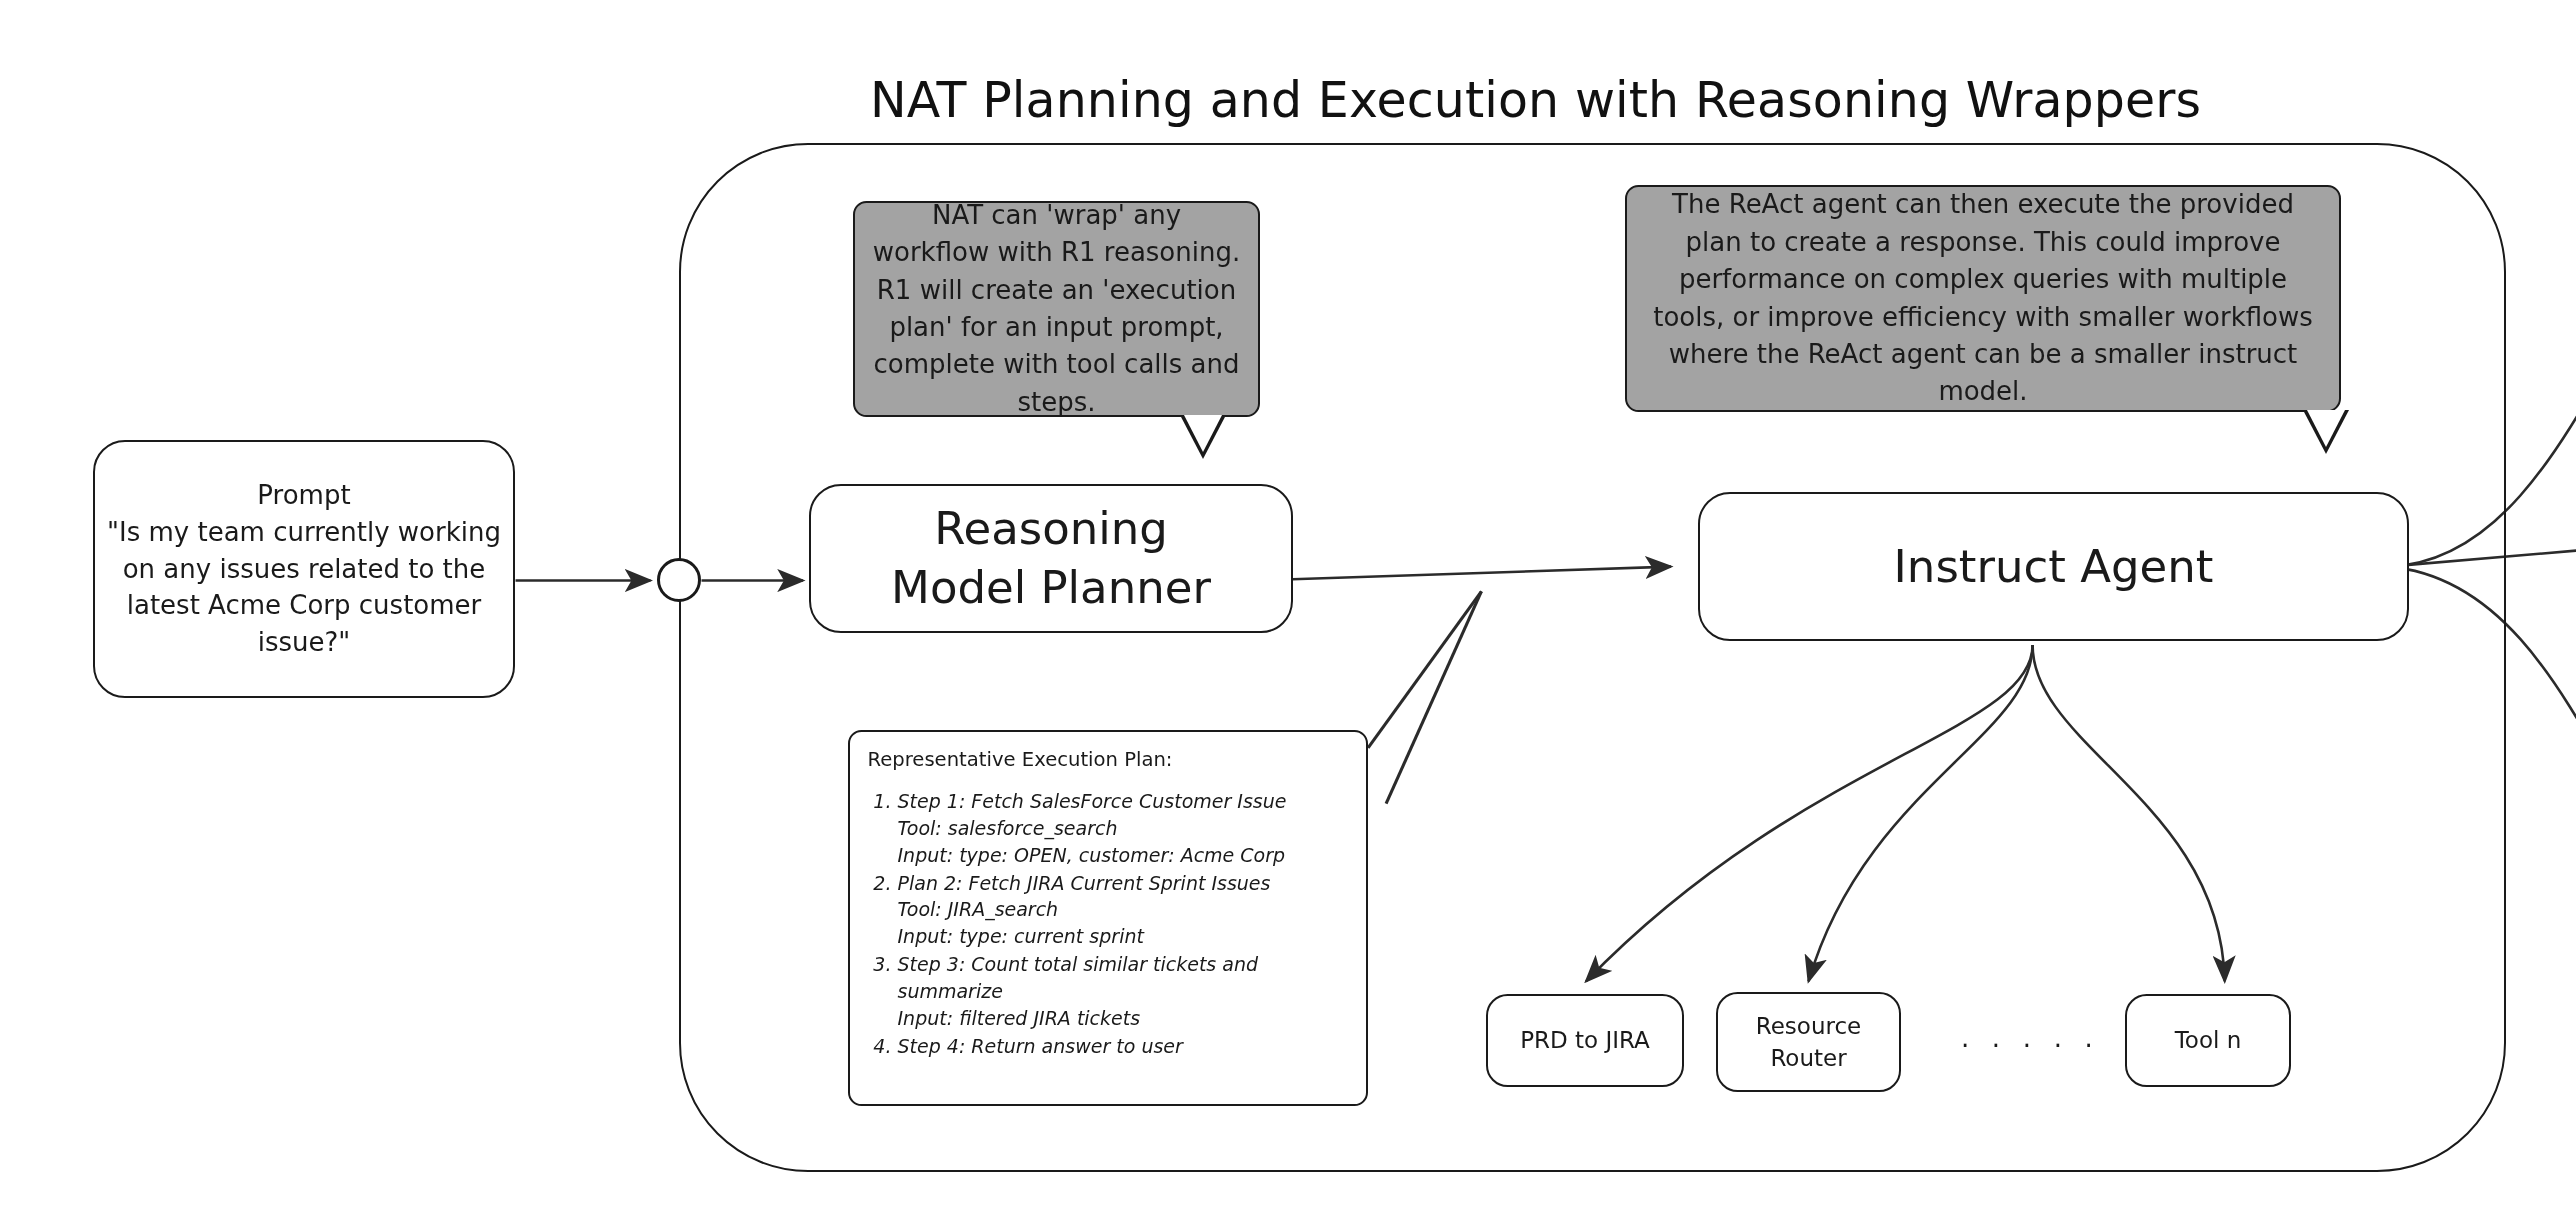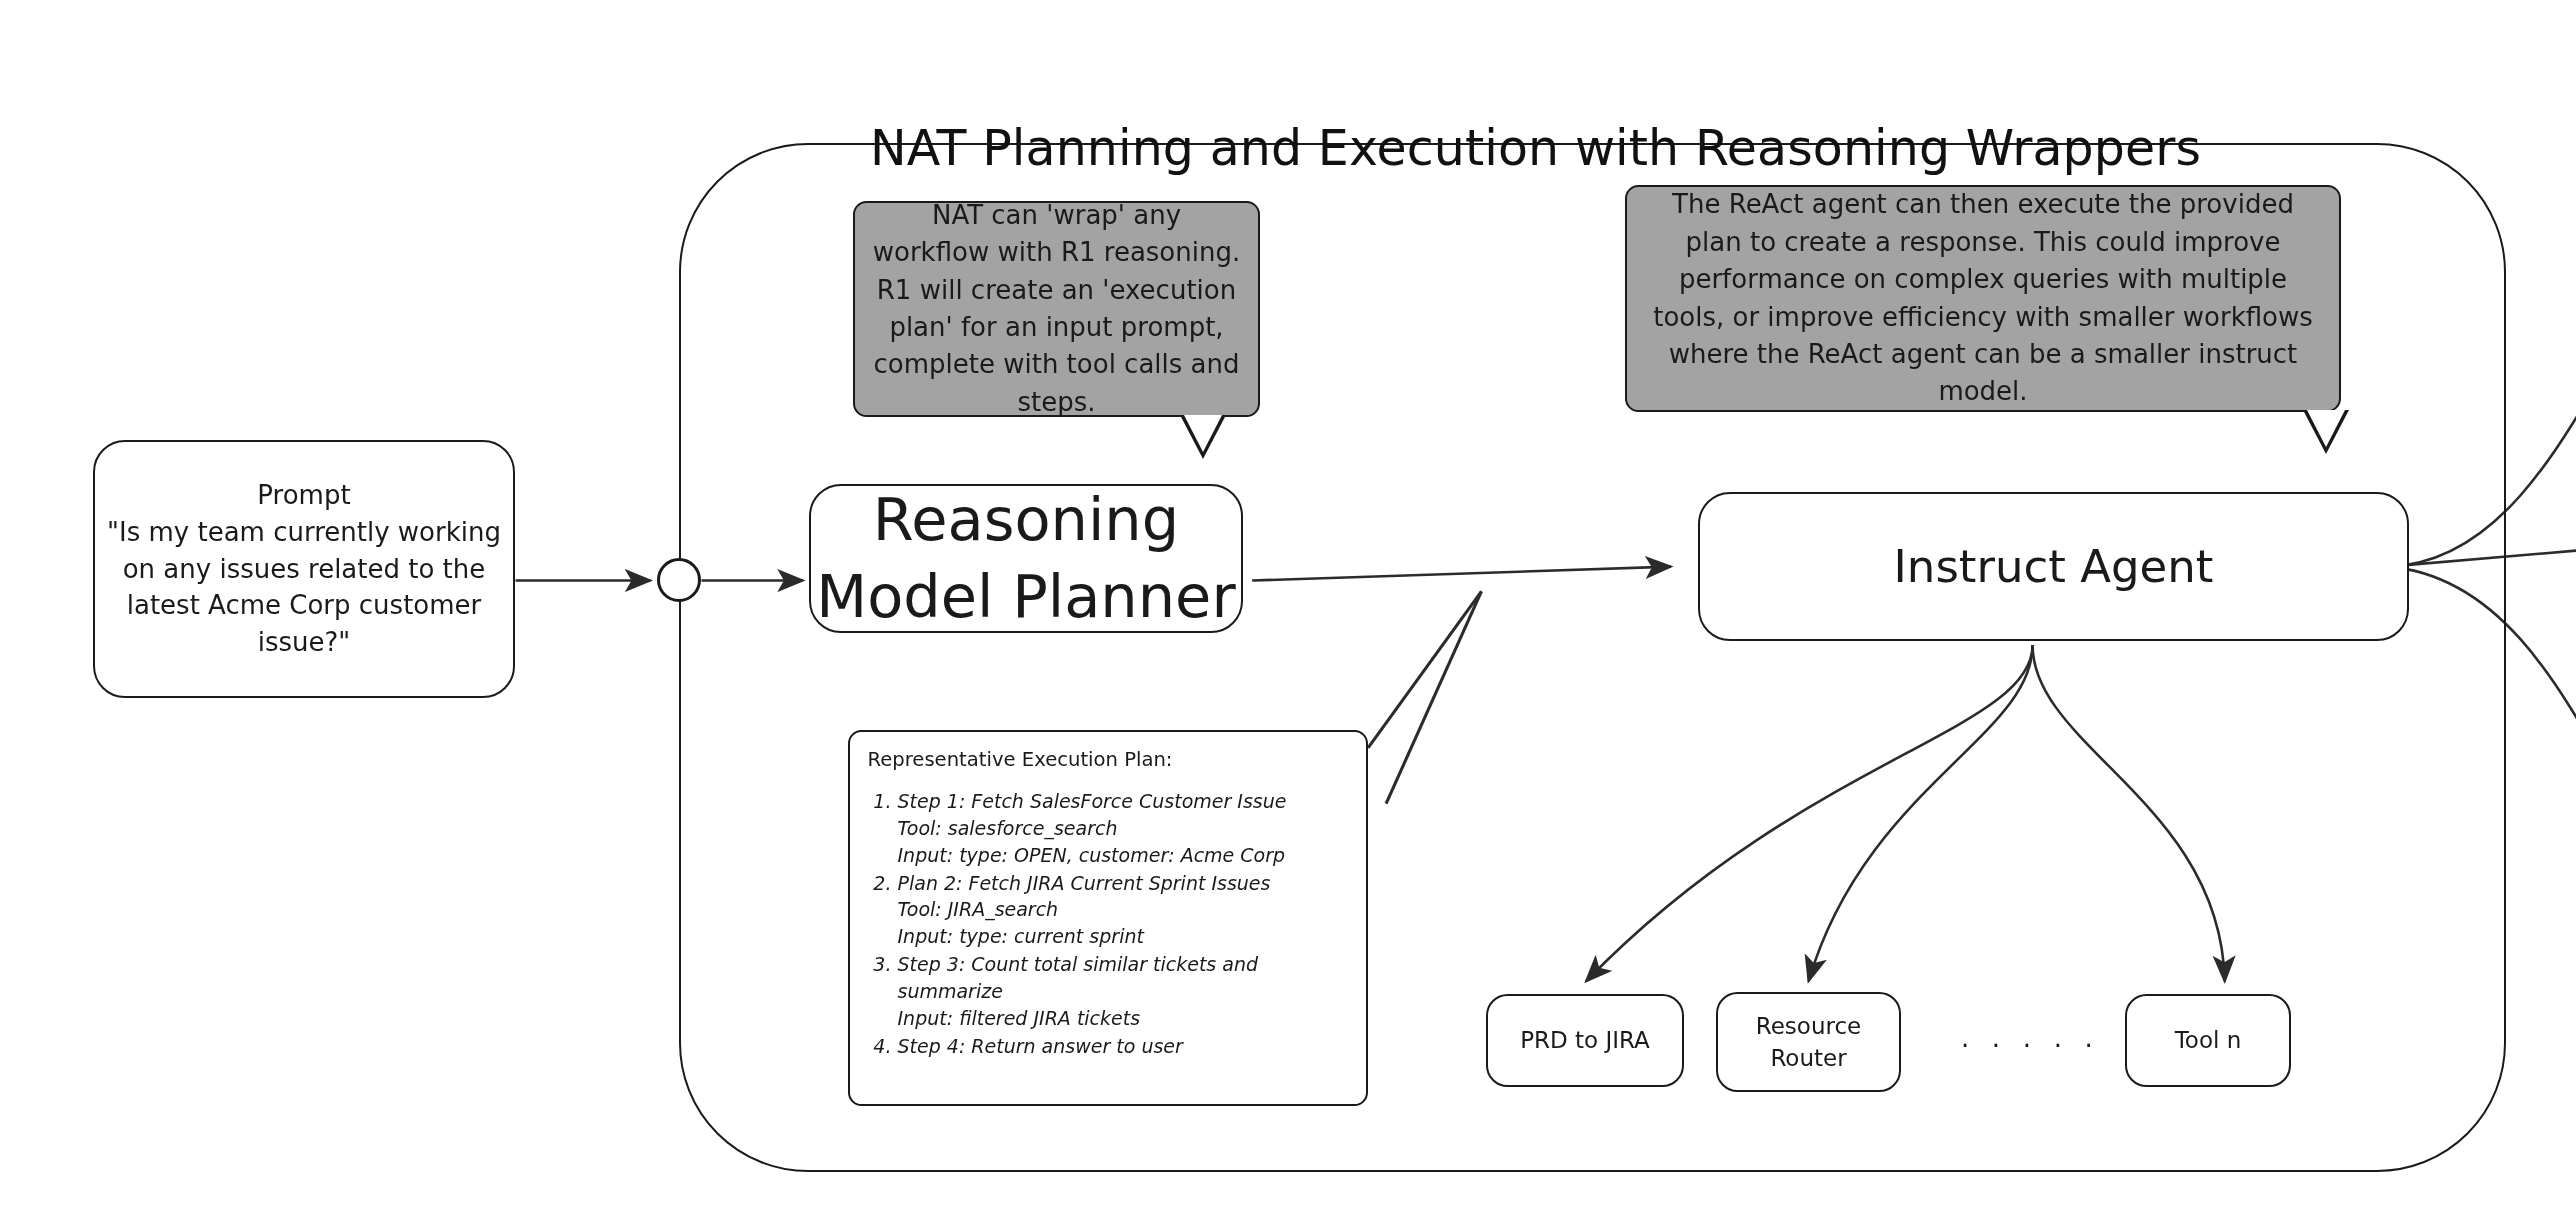--- a/index.html
+++ b/index.html
@@ -45,21 +45,20 @@
     left:804px;
     top:72px;
     width:1463px;
     text-align:center;
     font-size:49px;
     font-weight:400;
     letter-spacing:0.1px;
     color:#111;
     z-index:4;
     white-space:nowrap;
-    margin-top:48px;
   }
 
   
   #wrapper{
     position:absolute;
     left:679px;
     top:143px;
     width:1823px;
     height:1025px;
     border:2.6px solid #1a1a1a;
@@ -81,22 +80,22 @@
     width:44px;height:44px;
     border:3.6px solid #1a1a1a;
     border-radius:50%;
     background:#ffffff;
     z-index:4;
     box-sizing:border-box;
   }
 
   
   #planner{
-    left:809px;top:484px;width:434px;height:149px;
-    font-size:59px;line-height:1.30;
+    left:809px;top:484px;width:484px;height:149px;
+    font-size:45px;line-height:1.30;
   }
   #instruct{
     left:1677px;top:492px;width:711px;height:149px;
     font-size:45px;
     margin-left:21px;
   }
 
   
   .callout{
     position:absolute;

